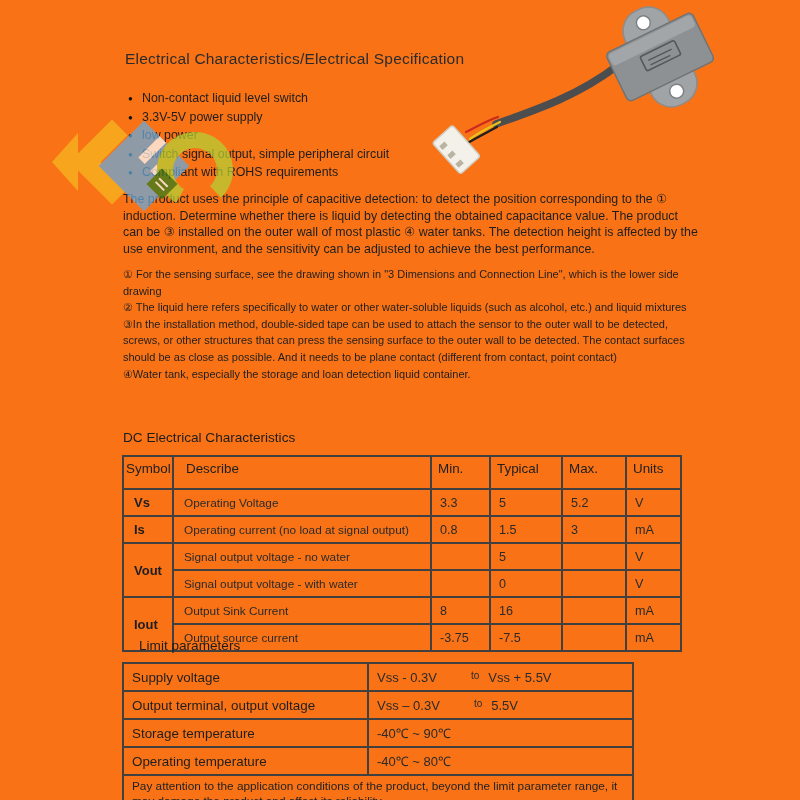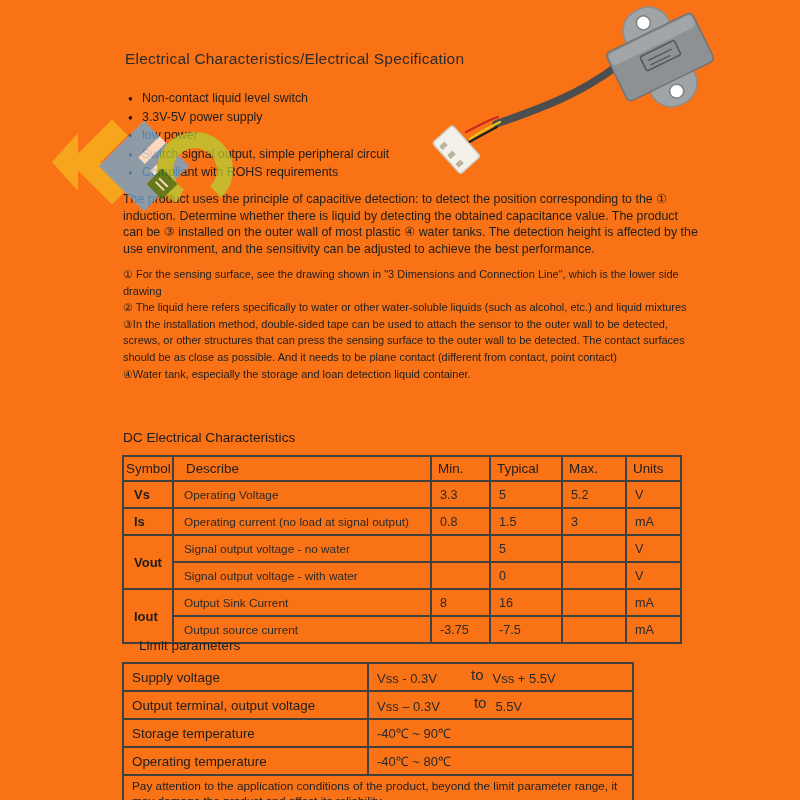--- a/index.html
+++ b/index.html
@@ -18,30 +18,30 @@
   .notes{left:123px;top:266px;width:578px;font-size:11px;line-height:16.6px;}
   .notes p{margin:0;}
   
   .sec-title{font-size:13.6px;color:#1c1c1c;}
   .dc-title{left:123px;top:430px;}
   .limit-title{left:139px;top:638px;}
   
   table{border-collapse:collapse;table-layout:fixed;}
   td,th{border:2px solid #404040;overflow:hidden;white-space:nowrap;}
   .dc-table{left:122px;top:455px;width:558px;}
-  .dc-table th{font-weight:normal;font-size:13.4px;text-align:left;height:23px;padding:0 0 0 6px;margin-top:20px;}
+  .dc-table th{font-weight:normal;font-size:13.4px;text-align:left;height:23px;padding:0 0 8px 6px;margin-top:20px;}
   .dc-table td{height:23px;}
   .td-symbol{font-weight:bold;font-size:13px;padding-left:10px;}
   .td-describe{font-size:11.8px;color:#2a2a2a;padding-left:10px;}
   .td-num{font-size:12.6px;color:#2a2a2a;padding-left:8px;border-radius:10px;}
   .limit-table{left:122px;top:662px;width:510px;}
   .limit-table td{height:24px;padding-left:8px;}
   .td-label{font-size:13.4px;}
   .td-value{font-size:13px;color:#2a2a2a;}
-  .val-to{font-size:15px;margin:0 9px;position:relative;top:-3px;padding-left:25px;}
+  .val-to{font-size:10px;margin:0 9px;position:relative;top:-3px;padding-left:25px;}
   .td-note{font-size:11.8px;line-height:14.6px;white-space:normal;padding:3px 8px;height:auto;color:#222;}
   
   .watermark{left:48px;top:100px;opacity:.72;pointer-events:none;z-index:5;}
   .photo{left:420px;top:0;z-index:1;}
 </style>
 </head>
 <body>
 
 <div class="page">
 

